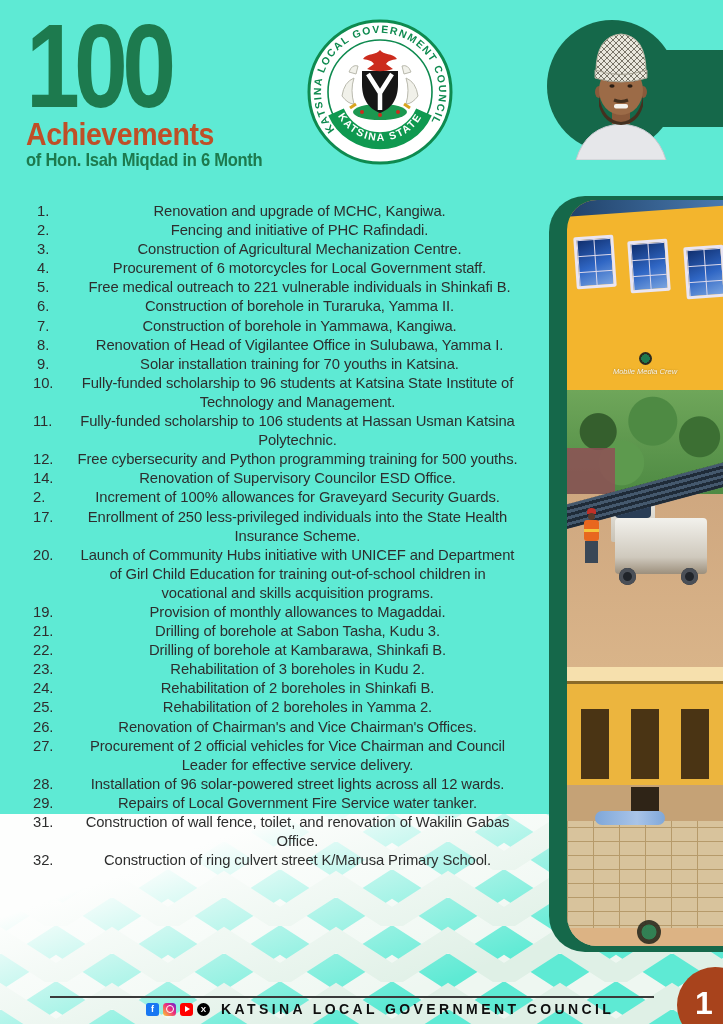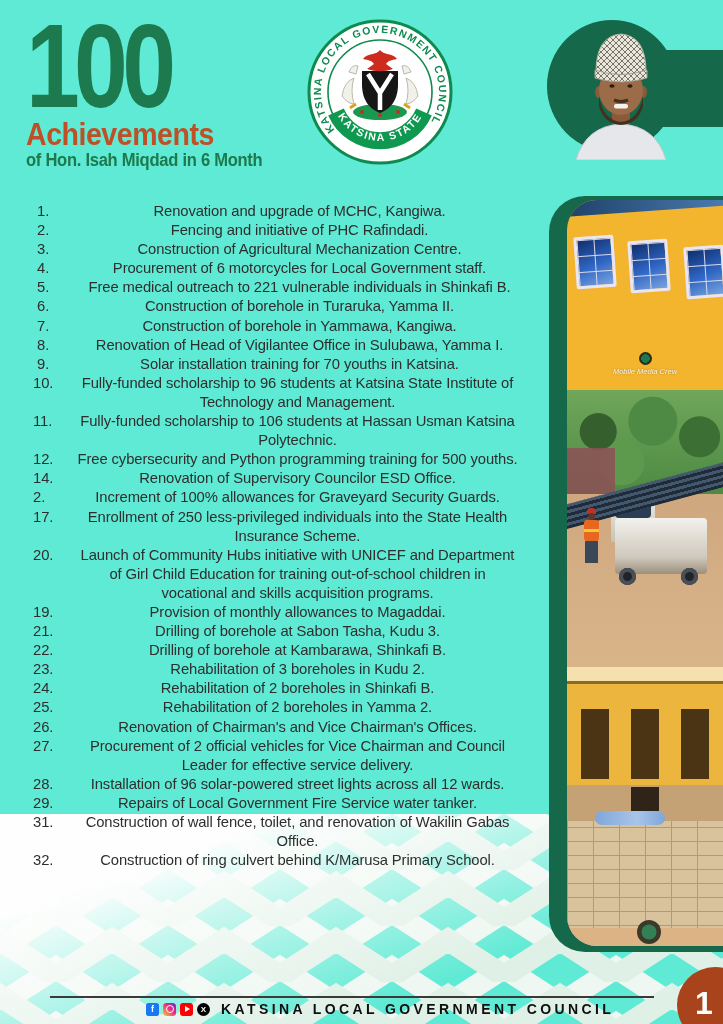--- a/index.html
+++ b/index.html
@@ -313,21 +313,21 @@
           <span class="li-num">29.</span>
           <span class="li-text">Repairs of Local Government Fire Service water tanker.</span>
         </li>
         <li>
           <span class="li-num">31.</span>
           <span class="li-text">Construction of wall fence, toilet, and renovation of Wakilin Gabas
 Office.</span>
         </li>
         <li>
           <span class="li-num">32.</span>
-          <span class="li-text">Construction of ring culvert behind K/Marusa Primary School.</span>
+          <span class="li-text">Construction of ring culvert street K/Marusa Primary School.</span>
         </li>
       </ol>
   </div>
 
   <div class="photo-frame"></div>
   <div class="photo-stack">
 
     <div class="photo ph-building">
       <div class="roofline"></div>
       <div class="win win1"></div>

